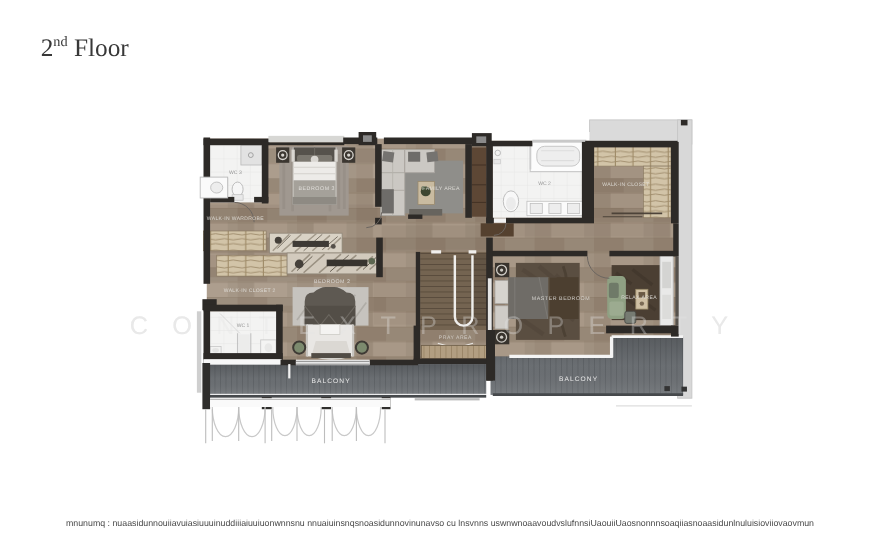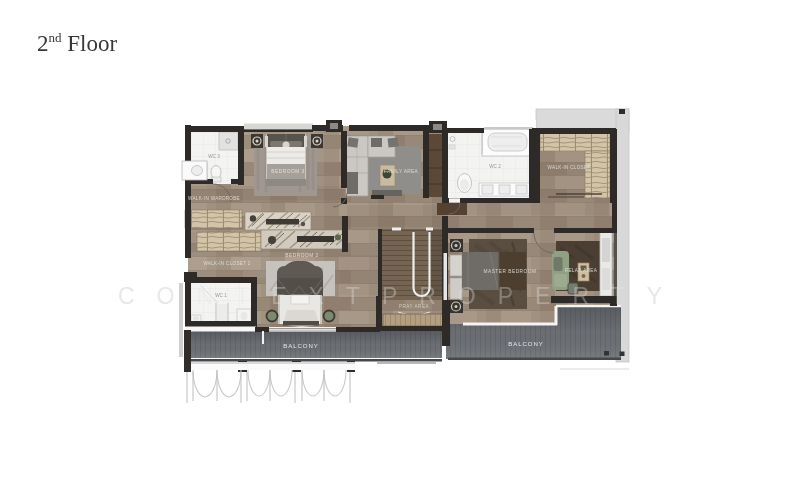--- a/index.html
+++ b/index.html
@@ -478,13 +478,14 @@
     <rect x="179" y="283" width="4" height="74" fill="#cfcfcf"></rect>
 
     <g fill="#e3e1dc" opacity="0.88" font-size="4.6" letter-spacing="0.3" text-anchor="middle">
       <text x="214" y="200">WALK-IN WARDROBE</text>
       <text x="227" y="265">WALK-IN CLOSET 2</text>
       <text x="401" y="173" font-size="4.8">FAMILY AREA</text>
       <text x="569" y="169">WALK-IN CLOSET</text>
     </g>
   </svg>
 
+  <div id="footer">mnunumq : nuaasidunnouiiavuiasiuuuinuddiiiaiuuiuonwnnsnu  nnuaiuinsnqsnoasidunnovinunavso  cu  lnsvnns  uswnwnoaavoudvslufnnsiUaouiiUaosnonnnsoaqiiasnoaasidunlnuluisioviiovaovmun</div>
 </div>
 
 </body></html>

